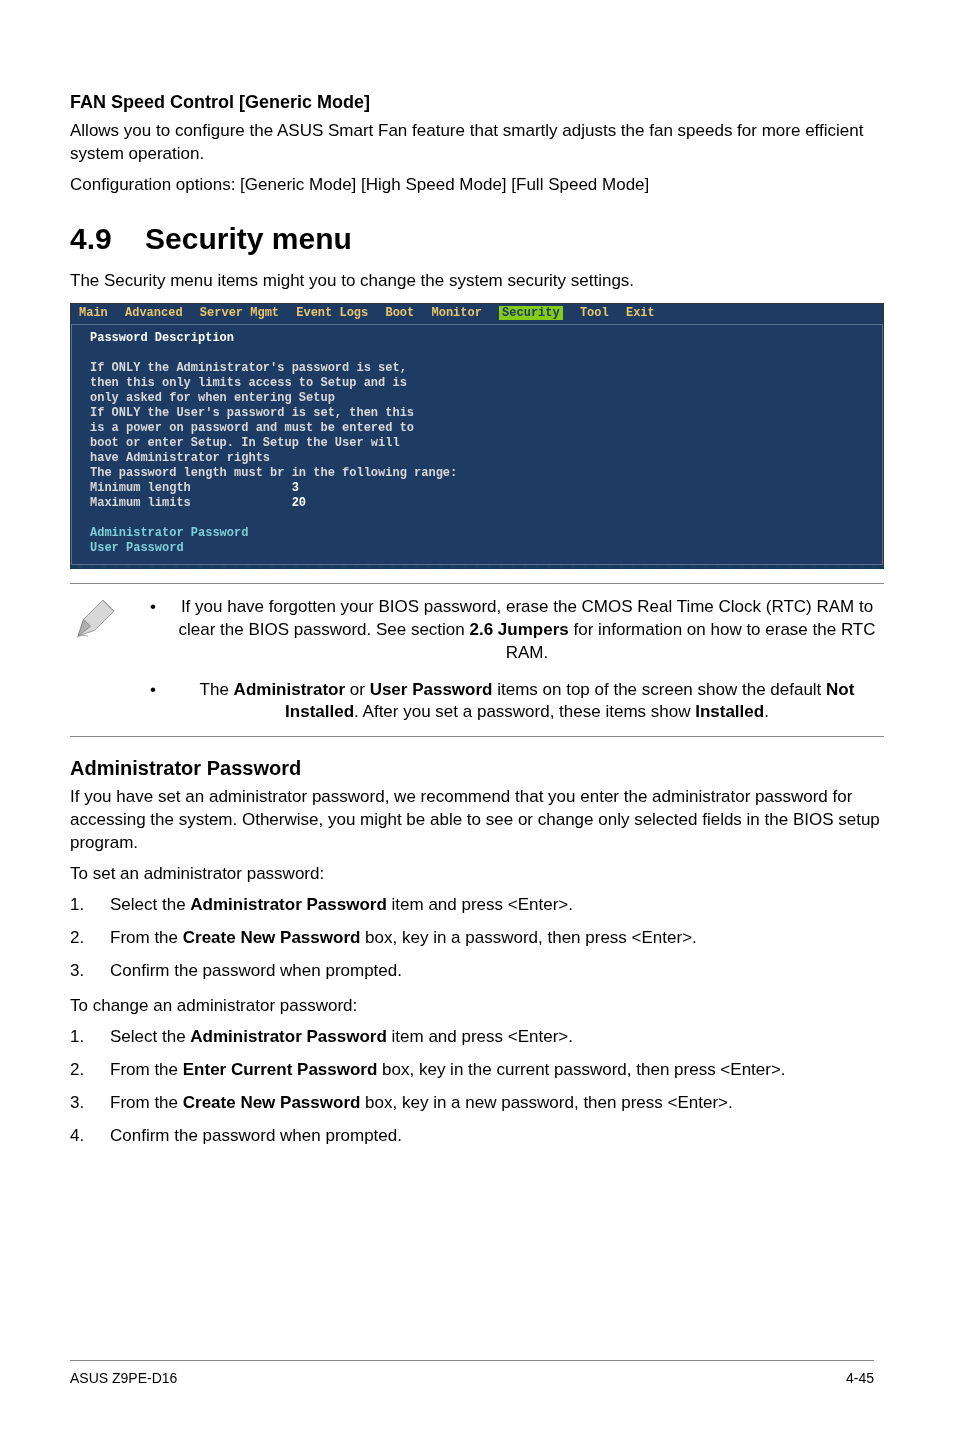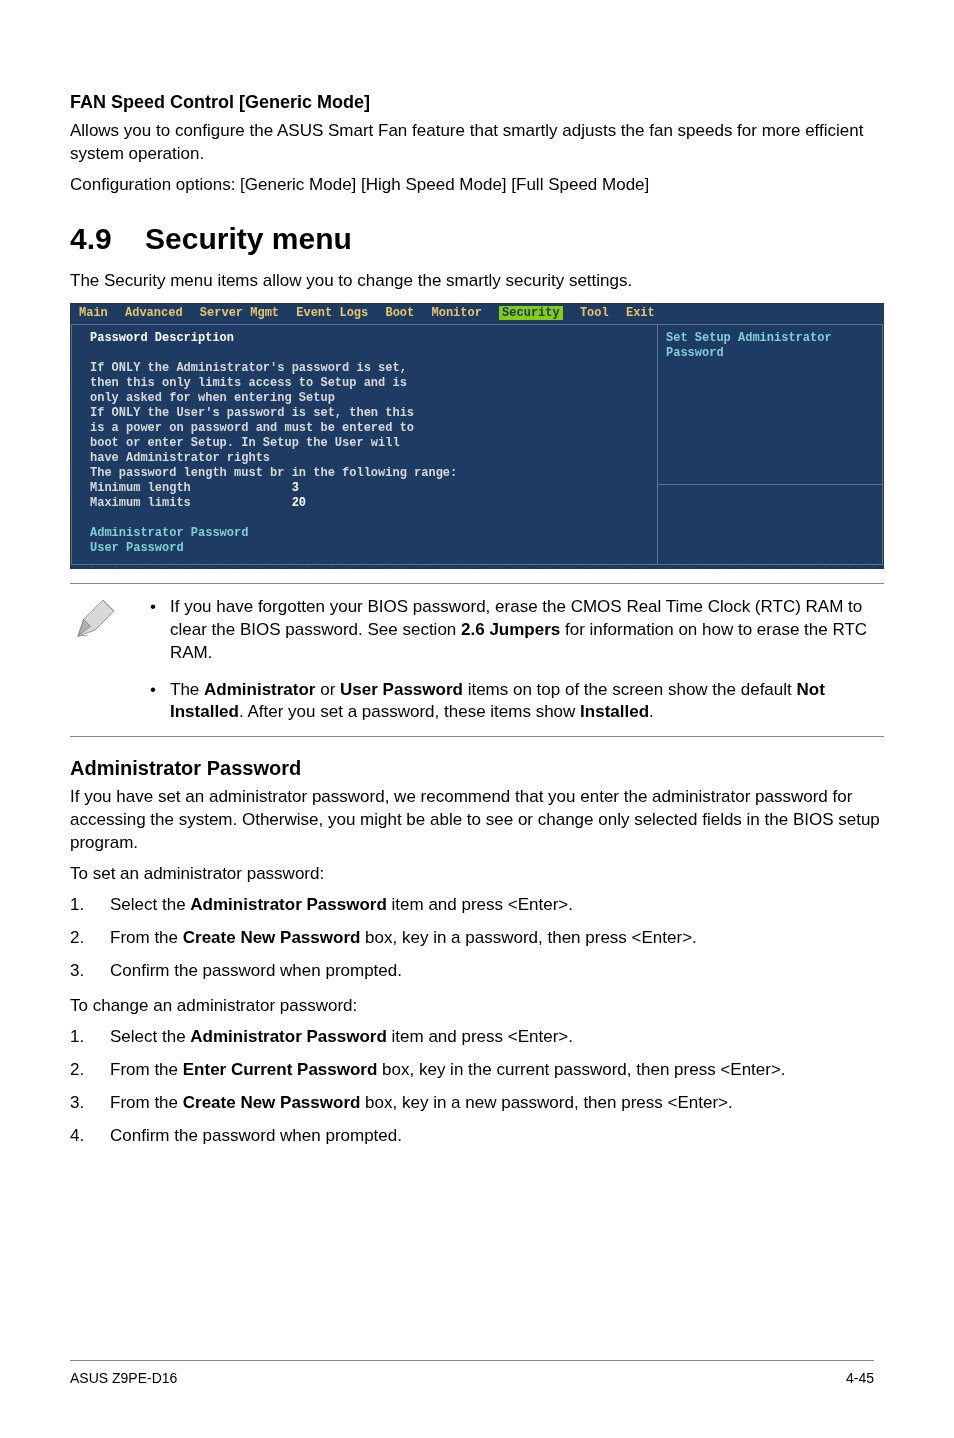--- a/index.html
+++ b/index.html
@@ -91,20 +91,21 @@
     margin: 14px 0 18px 0;
     display: flex;
     gap: 24px;
   }
   .pencil-icon svg { width: 44px; height: 44px; margin-left: 4px; }
   .note-list { list-style: none; flex: 1; }
   .note-list li {
     position: relative;
     padding-left: 28px;
     margin-bottom: 14px;
+    text-align: center;
   }
   .note-list li:last-child { margin-bottom: 0; }
   .note-list li::before {
     content: "•";
     position: absolute;
     left: 8px;
     top: 0;
   }
   ol.steps {
     list-style: none;
@@ -139,21 +140,21 @@
 </head>
 <body>
 
 <h3 class="section-heading">FAN Speed Control [Generic Mode]</h3>
 <p>Allows you to configure the ASUS Smart Fan feature that smartly adjusts the fan speeds for more efficient system operation.</p>
 <p>Configuration options: [Generic Mode] [High Speed Mode] [Full Speed Mode]</p>
 
 <h2 class="main-heading">
   <span>4.9</span>&nbsp;&nbsp;&nbsp;&nbsp;<span>Security menu</span>
 </h2>
-<p>The Security menu items allow you to change the smartly security settings.</p>
+<p>The Security menu items might you to change the system security settings.</p>
 
 <div class="bios-box">
   <div class="bios-tabs">
     <span>Main</span>
     <span>Advanced</span>
     <span>Server Mgmt</span>
     <span>Event Logs</span>
     <span>Boot</span>
     <span>Monitor</span>
     <span class="active">Security</span>
@@ -169,23 +170,20 @@
 <span>If ONLY the User's password is set, then this</span>
 <span>is a power on password and must be entered to</span>
 <span>boot or enter Setup. In Setup the User will</span>
 <span>have Administrator rights</span>
 <span>The password length must br in the following range:</span>
 <span>Minimum length</span>              <span class="hl">3</span>
 <span>Maximum limits</span>              <span class="hl">20</span>
 
 <span class="cyan">Administrator Password</span>
 <span class="cyan">User Password</span></div>
-    <div class="bios-right">
-      <div class="bios-right-top">Set Setup Administrator Password</div>
-    </div>
   </div>
 </div>
 
 <div class="note-block">
   <div class="pencil-icon">
     <svg viewBox="0 0 64 64">
       <polygon points="6,58 14,34 42,6 58,22 30,50" fill="#d8d8d8" stroke="#777" stroke-width="1"></polygon>
       <polygon points="6,58 14,34 24,44" fill="#b0b0b0" stroke="#777" stroke-width="1"></polygon>
       <line x1="42" y1="6" x2="58" y2="22" stroke="#777" stroke-width="1"></line>
       <path d="M4,60 Q10,56 20,58" fill="none" stroke="#777" stroke-width="1"></path>

